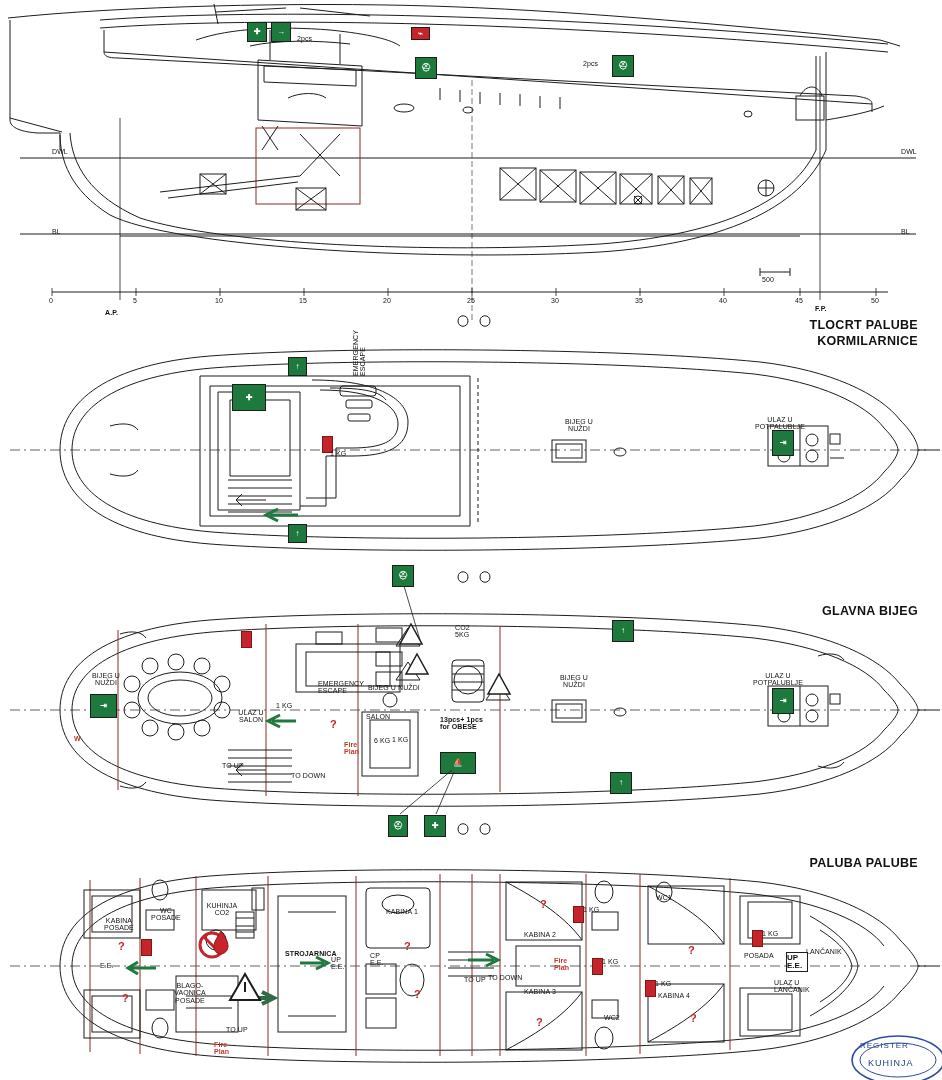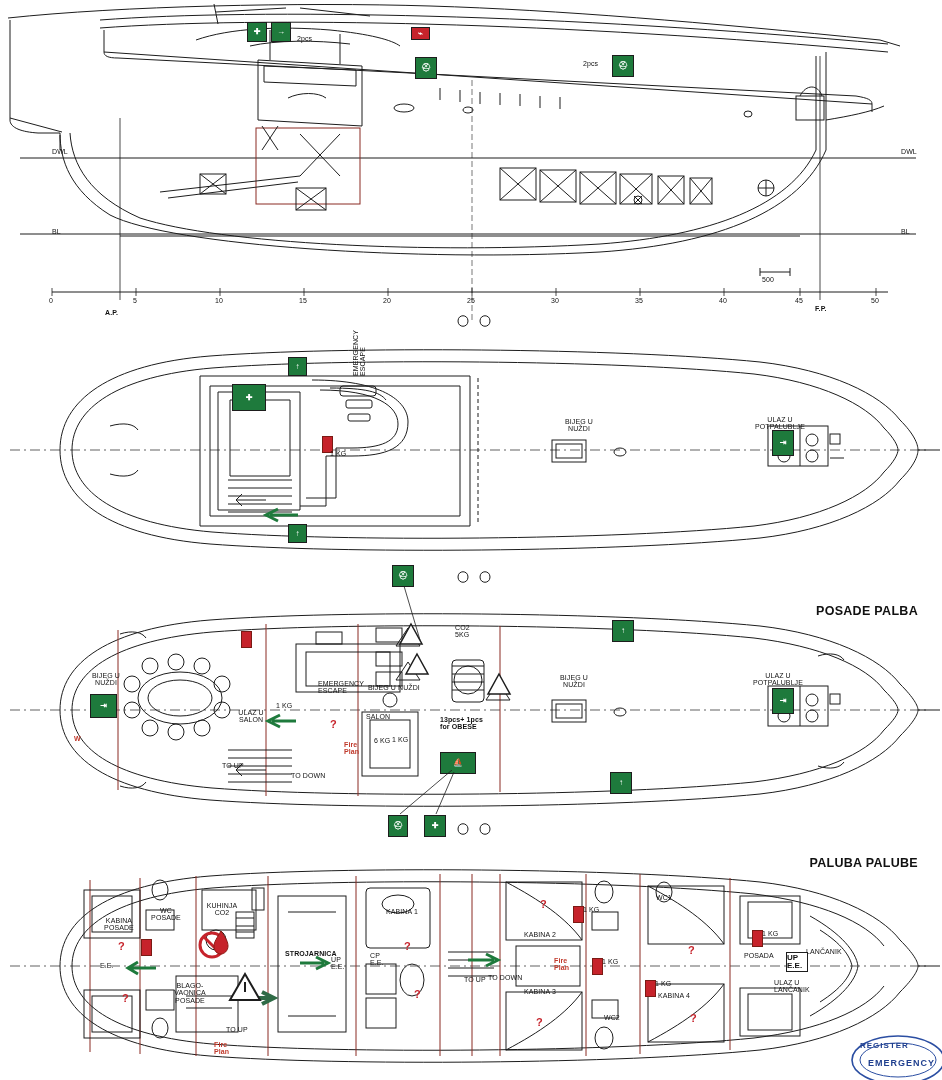--- a/index.html
+++ b/index.html
@@ -20,21 +20,21 @@
   .pic{position:absolute;box-sizing:border-box;border:1px solid #1d1d1d;}
   .pic.green{background:#1e7a3c;}
   .pic.red{background:#c6232b;}
   .pic.white{background:#fff;}
   .glyph{position:absolute;left:0;top:0;right:0;bottom:0;display:flex;
          align-items:center;justify-content:center;color:#fff;font-size:8px;
          font-weight:bold;line-height:1;}
   .glyph.dark{color:#111;}
   .qm{position:absolute;color:#c6232b;font-weight:bold;font-size:11px;}
   .ext{position:absolute;}
-  .stamp{position:absolute;color:#1f3f8f;font-weight:bold;}
+  .stamp{position:absolute;color:#1f3f8f;font-weight:normal;}
 </style>
 </head>
 <body>
 
 <div class="stage">
 
   <svg class="abs" style="left:0;top:0" width="942" height="320">
     <g fill="none" stroke="#1d1d1d" stroke-width="1">
 
       <path d="M8,18 C120,6 300,2 430,6 C560,10 700,22 880,40 L900,46"></path>
@@ -148,21 +148,23 @@
   <div class="pic red" style="left:411px;top:27px;width:19px;height:13px">
       <span class="glyph xs">⌁</span>
     </div>
   <div class="pic green" style="left:415px;top:57px;width:22px;height:22px">
       <span class="glyph">⛑</span>
     </div>
   <div class="pic green" style="left:612px;top:55px;width:22px;height:22px">
       <span class="glyph">⛑</span>
     </div>
 
-  <div class="title" style="left:660px;top:604px;width:258px;">POSADE PALBA</div>
+  <div class="title" style="left:660px;top:318px;width:258px;">TLOCRT PALUBE
+KORMILARNICE</div>
+  <div class="title" style="left:660px;top:604px;width:258px;">GLAVNA BIJEG</div>
   <div class="title" style="left:660px;top:856px;width:258px;">PALUBA PALUBE</div>
 
   <svg class="abs" style="left:0;top:330px" width="942" height="230">
     <g fill="none" stroke="#1d1d1d" stroke-width="1">
       <path d="M60,120 C60,70 110,34 210,26 C340,16 620,18 760,32 C830,40 880,64 900,90"></path>
       <path d="M60,120 C60,170 110,206 210,214 C340,224 620,222 760,208 C830,200 880,176 900,150"></path>
       <path d="M900,90 C914,104 918,114 918,120 C918,126 914,136 900,150"></path>
       <path d="M72,120 C72,78 118,46 212,38 C340,28 616,30 754,44 C820,52 866,74 884,98"></path>
       <path d="M72,120 C72,162 118,194 212,202 C340,212 616,210 754,196 C820,188 866,166 884,142"></path>
       <path d="M884,98 C894,108 898,116 898,120 C898,124 894,132 884,142"></path>
@@ -532,21 +534,21 @@
     </svg>
   <svg class="abs" style="left:206px;top:928px" width="30" height="28">
       <path d="M15,3 C20,10 22,14 22,18 C22,23 18,26 15,26 C11,26 8,23 8,18 C8,14 11,10 15,3 Z" fill="#c6232b" stroke="#8a1a14"></path>
     </svg>
 
   <svg class="abs" style="left:846px;top:1030px" width="96" height="50">
     <ellipse cx="52" cy="30" rx="46" ry="24" fill="none" stroke="#2b4ea2" stroke-width="1.6"></ellipse>
     <ellipse cx="52" cy="30" rx="38" ry="17" fill="none" stroke="#2b4ea2" stroke-width="1"></ellipse>
   </svg>
   <div class="stamp" style="left:860px;top:1041px;font-size:8px;letter-spacing:1px;">REGISTER</div>
-  <div class="stamp" style="left:868px;top:1058px;font-size:9px;letter-spacing:1px;">EMERGENCY</div>
+  <div class="stamp" style="left:868px;top:1058px;font-size:9px;letter-spacing:1px;">KUHINJA</div>
 
   <svg class="abs" style="left:452px;top:310px" width="44" height="22">
       <path d="M6,11 C6,4 16,4 16,11 C16,18 6,18 6,11 M28,11 C28,4 38,4 38,11 C38,18 28,18 28,11" fill="none" stroke="#1d1d1d"></path>
     </svg>
   <svg class="abs" style="left:452px;top:566px" width="44" height="22">
       <path d="M6,11 C6,4 16,4 16,11 C16,18 6,18 6,11 M28,11 C28,4 38,4 38,11 C38,18 28,18 28,11" fill="none" stroke="#1d1d1d"></path>
     </svg>
   <svg class="abs" style="left:452px;top:818px" width="44" height="22">
       <path d="M6,11 C6,4 16,4 16,11 C16,18 6,18 6,11 M28,11 C28,4 38,4 38,11 C38,18 28,18 28,11" fill="none" stroke="#1d1d1d"></path>
     </svg>

